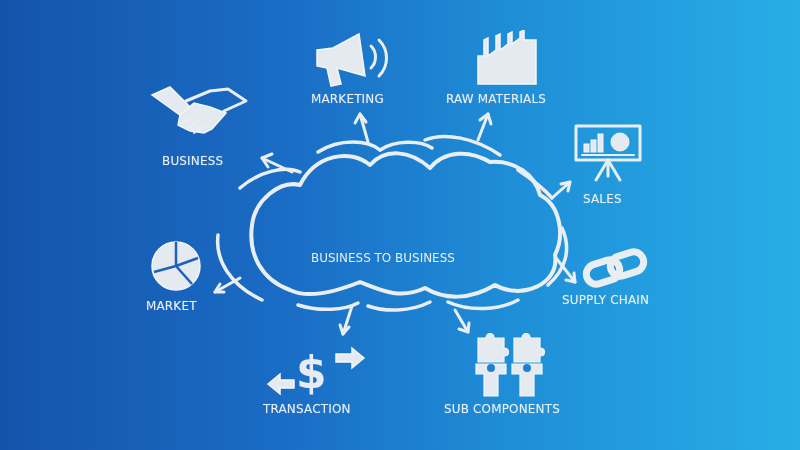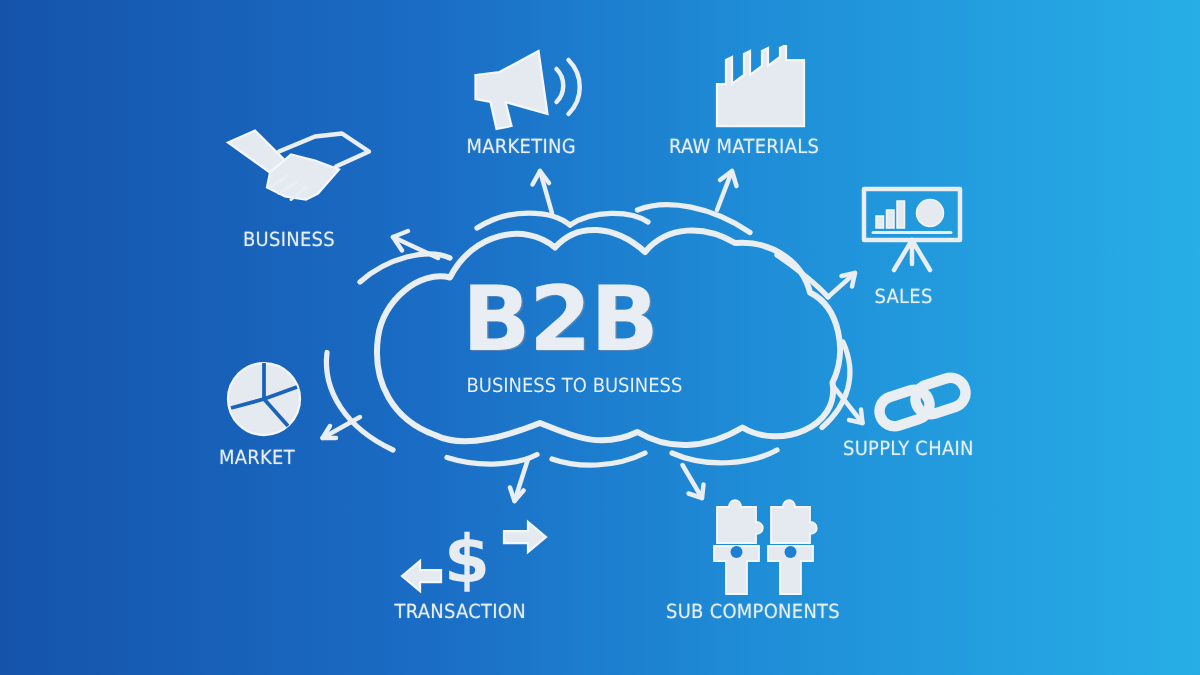--- a/index.html
+++ b/index.html
@@ -88,21 +88,20 @@
     <g class="chalk" stroke-width="3">
       <path d="M 352 306 L 343 334"></path>
         <path d="M 343 334 L 340 325 M 343 334 L 349 327"></path>
     </g>
     <g class="chalk" stroke-width="3">
       <path d="M 240 278 L 215 292"></path>
         <path d="M 215 292 L 224 292 M 215 292 L 220 284"></path>
     </g>
   </svg>
 
-  <div class="title">B2B</div>
   <div class="subtitle">BUSINESS TO BUSINESS</div>
 
   <div>
     <svg class="icon" style="left:150px;top:83px;" width="100" height="62" viewBox="0 0 100 62">
       <path class="chalk-fill" stroke-width="1.5" d="M 2 12 L 20 4 L 40 24 L 30 32 Z"></path>
       <path class="chalk" stroke-width="3" d="M 36 18 L 60 8 L 78 6 L 96 18 L 74 28"></path>
       <path class="chalk-fill" stroke-width="1.5" d="M 30 32 L 44 20 L 60 24 L 76 30 L 62 46 L 54 50 L 40 48 L 28 42 Z"></path>
       <path class="chalk" stroke-width="2" d="M 30 42 L 42 34 M 36 46 L 48 38 M 44 50 L 54 42"></path>
     </svg>
     <div class="label" style="left:162px;top:153px;">BUSINESS</div>

